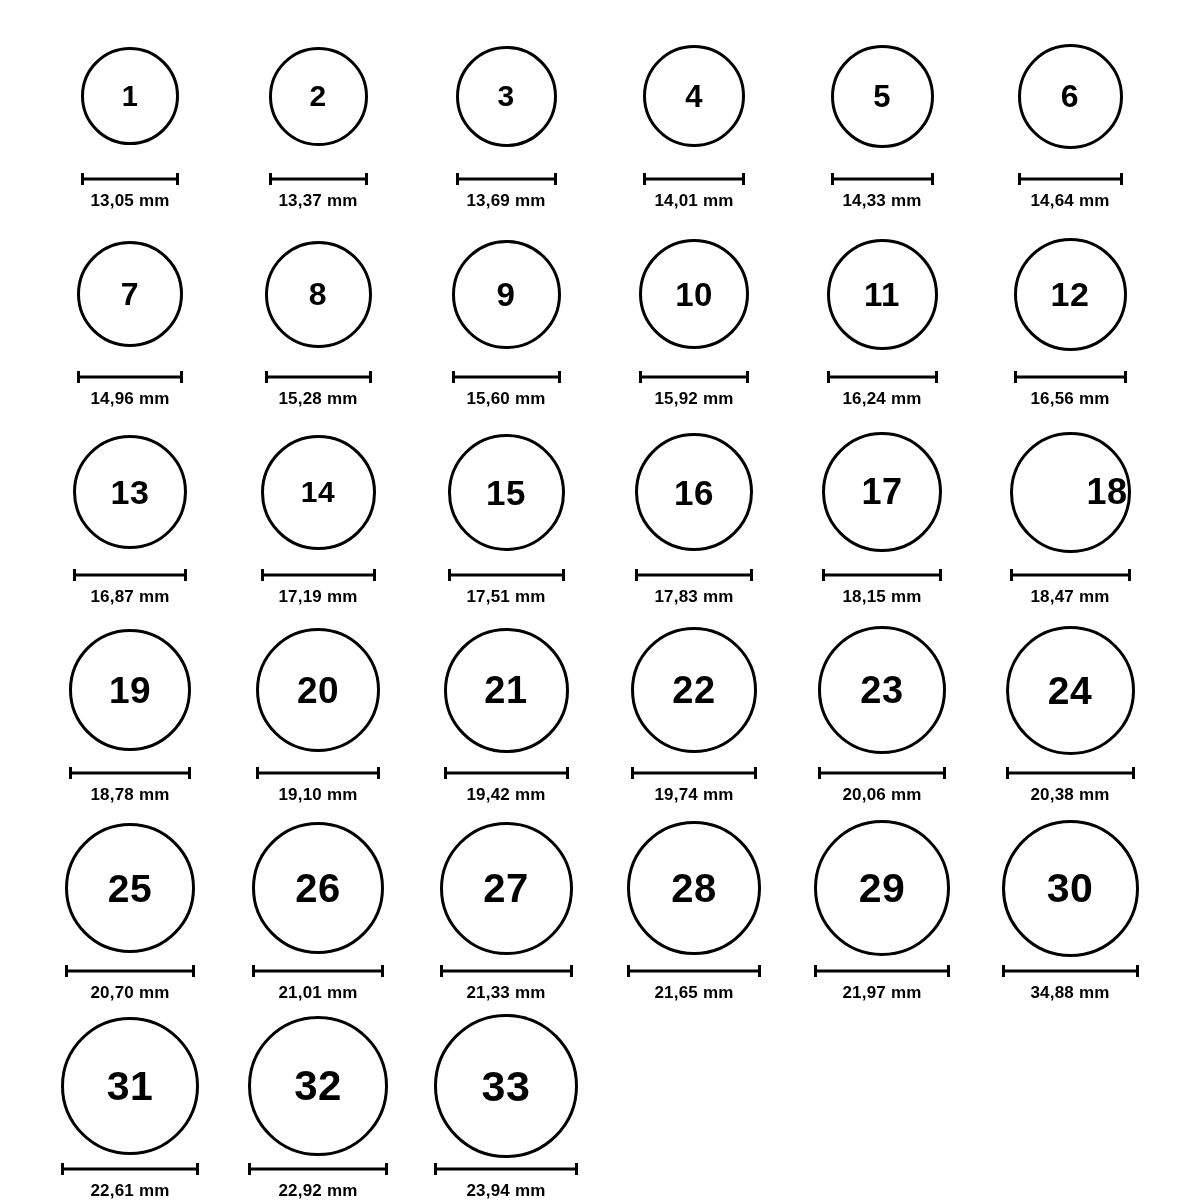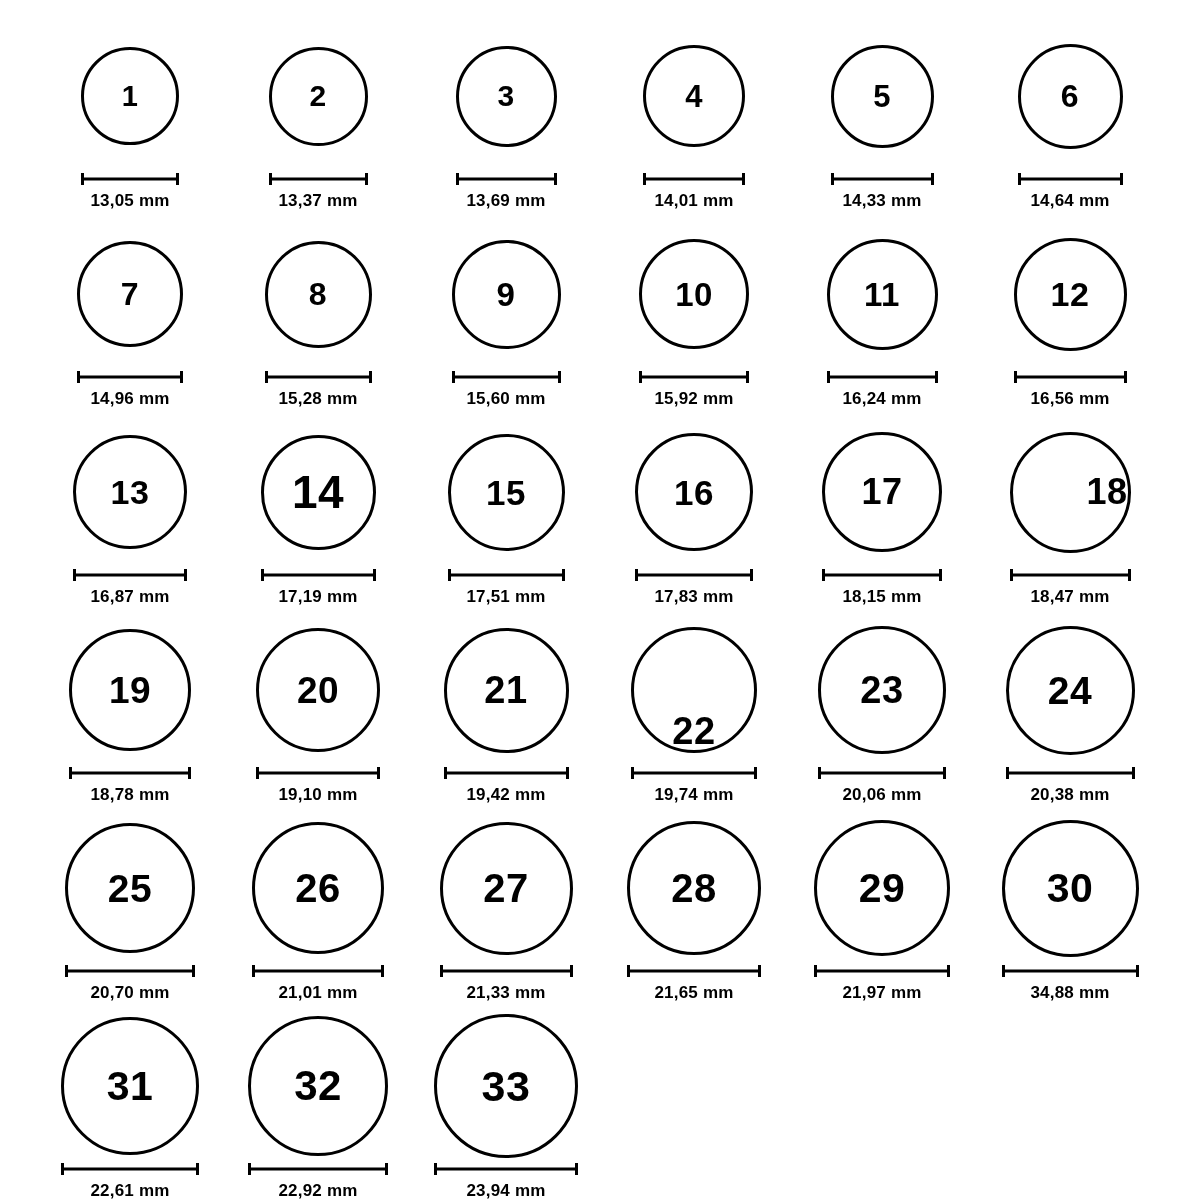--- a/index.html
+++ b/index.html
@@ -235,21 +235,21 @@
           </div>
         </div>
         <div class="measure">
           <div class="bar" style="width: 114px;"></div>
         </div>
         <div class="mm">16,87 mm</div>
       </div>
       <div class="cell">
         <div class="ring-wrap">
           <div class="ring" style="width: 115px; height: 115px;">
-            <span class="ring-num" style="font-size: 46px;">14</span>
+            <span class="ring-num" style="font-size: 30px;">14</span>
           </div>
         </div>
         <div class="measure">
           <div class="bar" style="width: 115px;"></div>
         </div>
         <div class="mm">17,19 mm</div>
       </div>
       <div class="cell">
         <div class="ring-wrap">
           <div class="ring" style="width: 117px; height: 117px;">
@@ -322,21 +322,21 @@
             <span class="ring-num" style="font-size: 38px;">21</span>
           </div>
         </div>
         <div class="measure">
           <div class="bar" style="width: 125px;"></div>
         </div>
         <div class="mm">19,42 mm</div>
       </div>
       <div class="cell">
         <div class="ring-wrap">
-          <div class="ring" style="width: 126px; height: 126px; align-items: flex-end;">
+          <div class="ring" style="width: 126px; height: 126px;">
             <span class="ring-num" style="font-size: 38px;">22</span>
           </div>
         </div>
         <div class="measure">
           <div class="bar" style="width: 126px;"></div>
         </div>
         <div class="mm">19,74 mm</div>
       </div>
       <div class="cell">
         <div class="ring-wrap">

